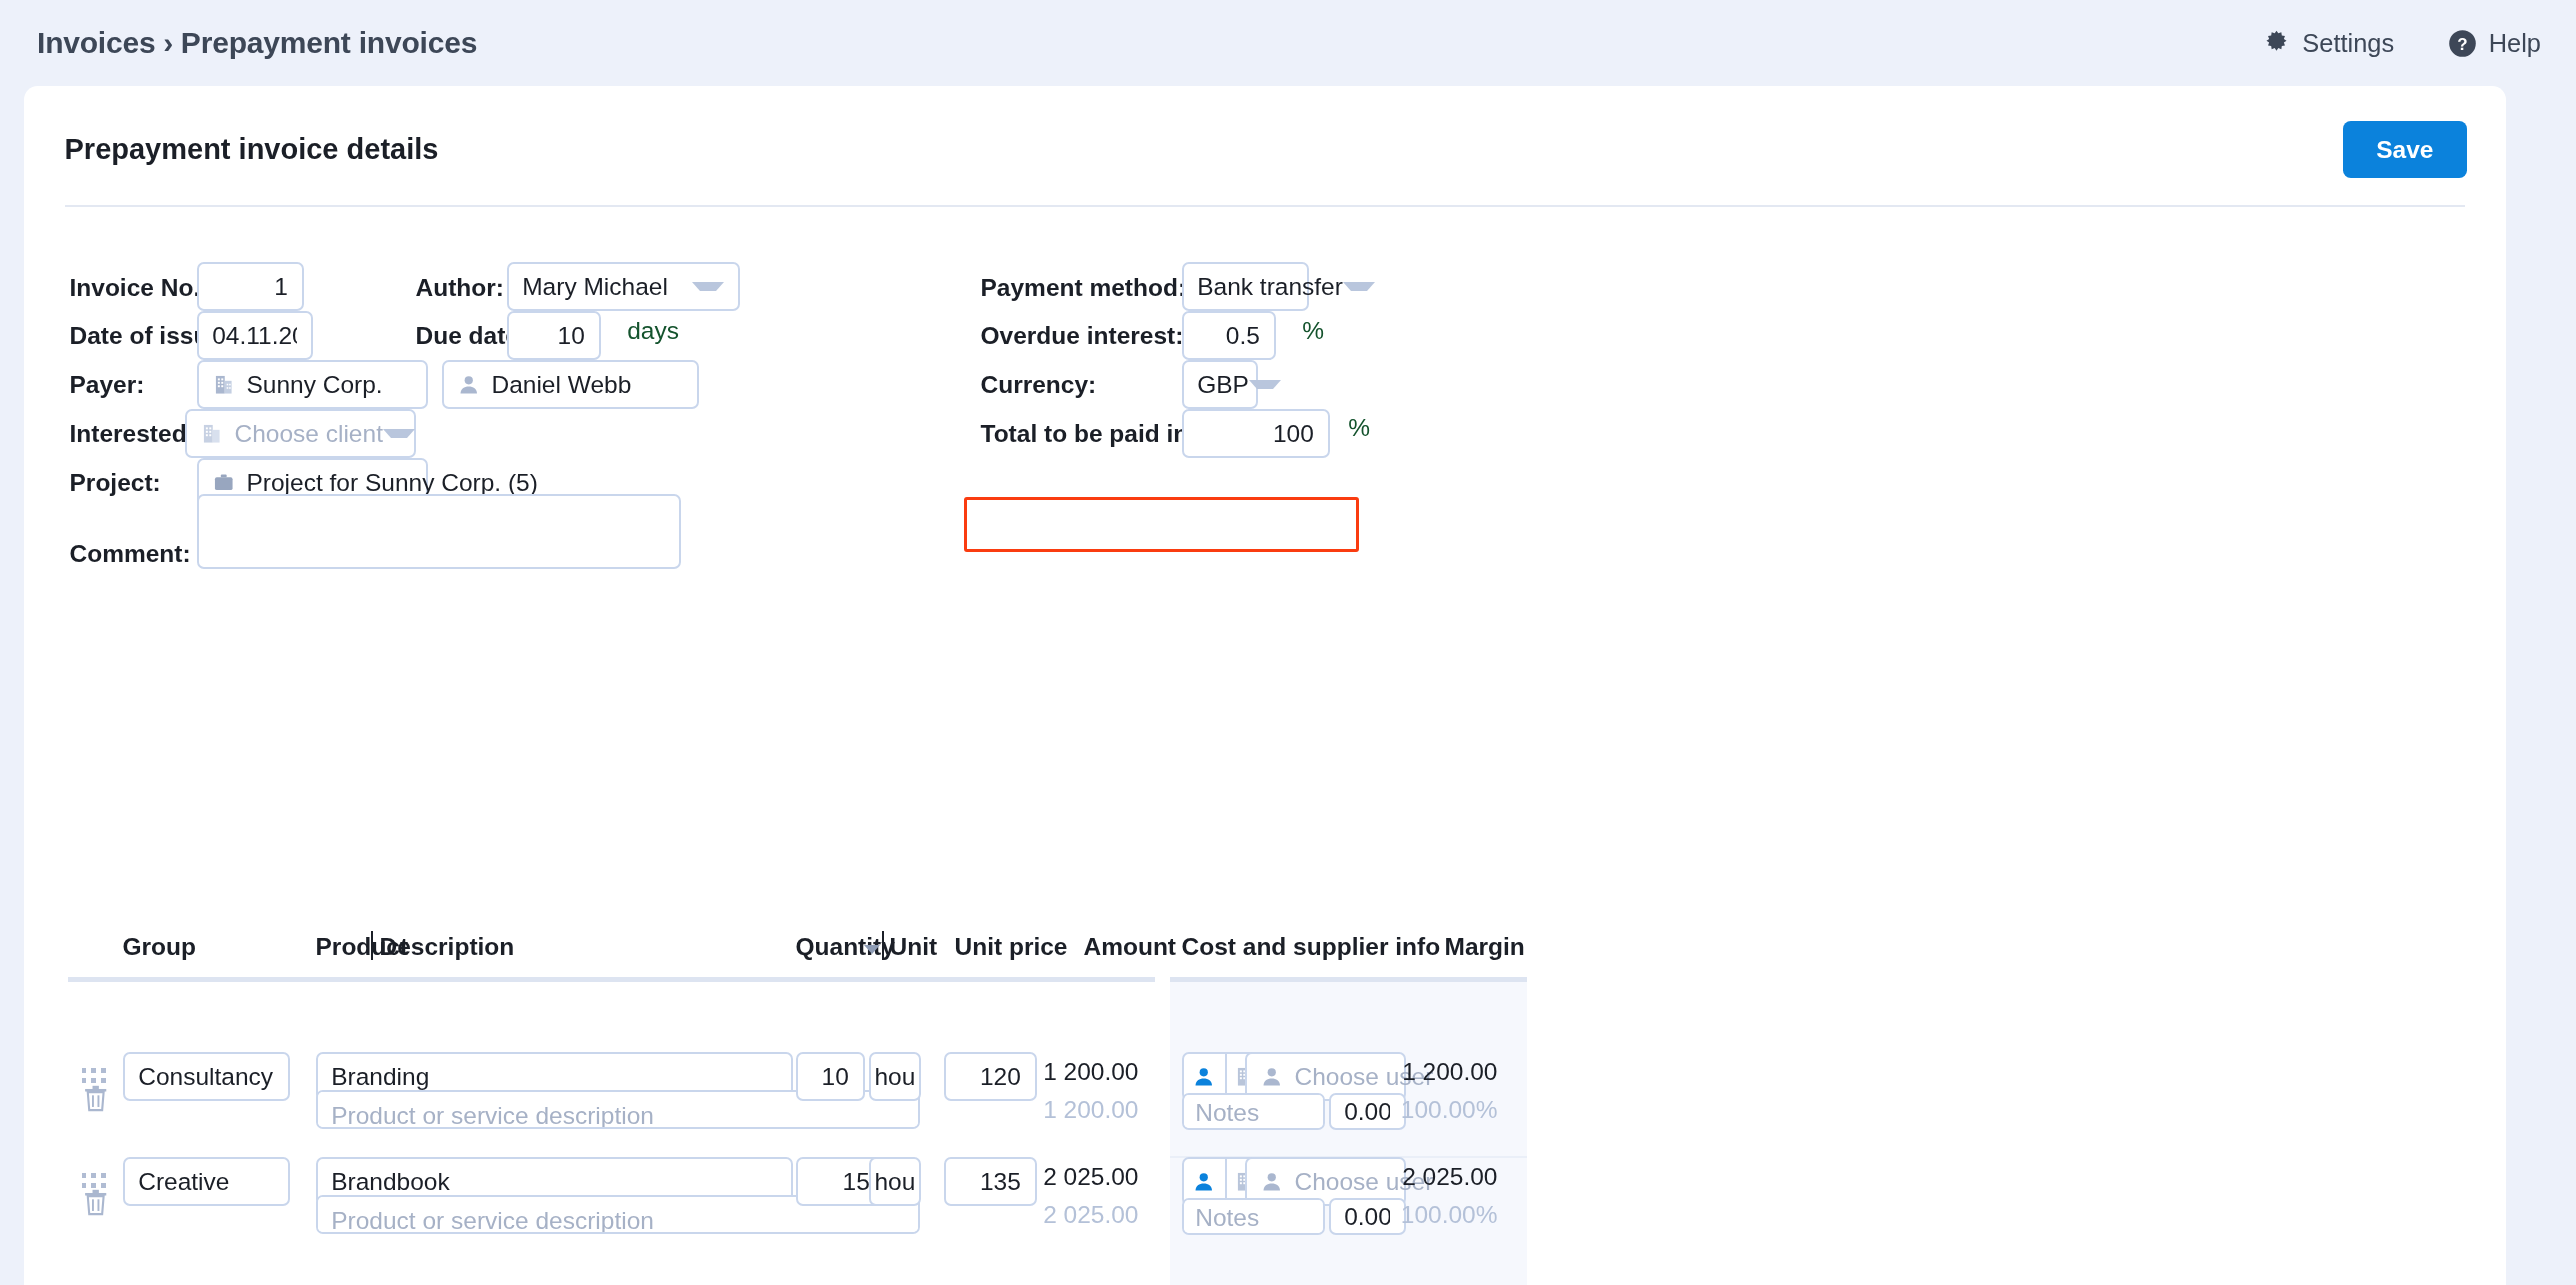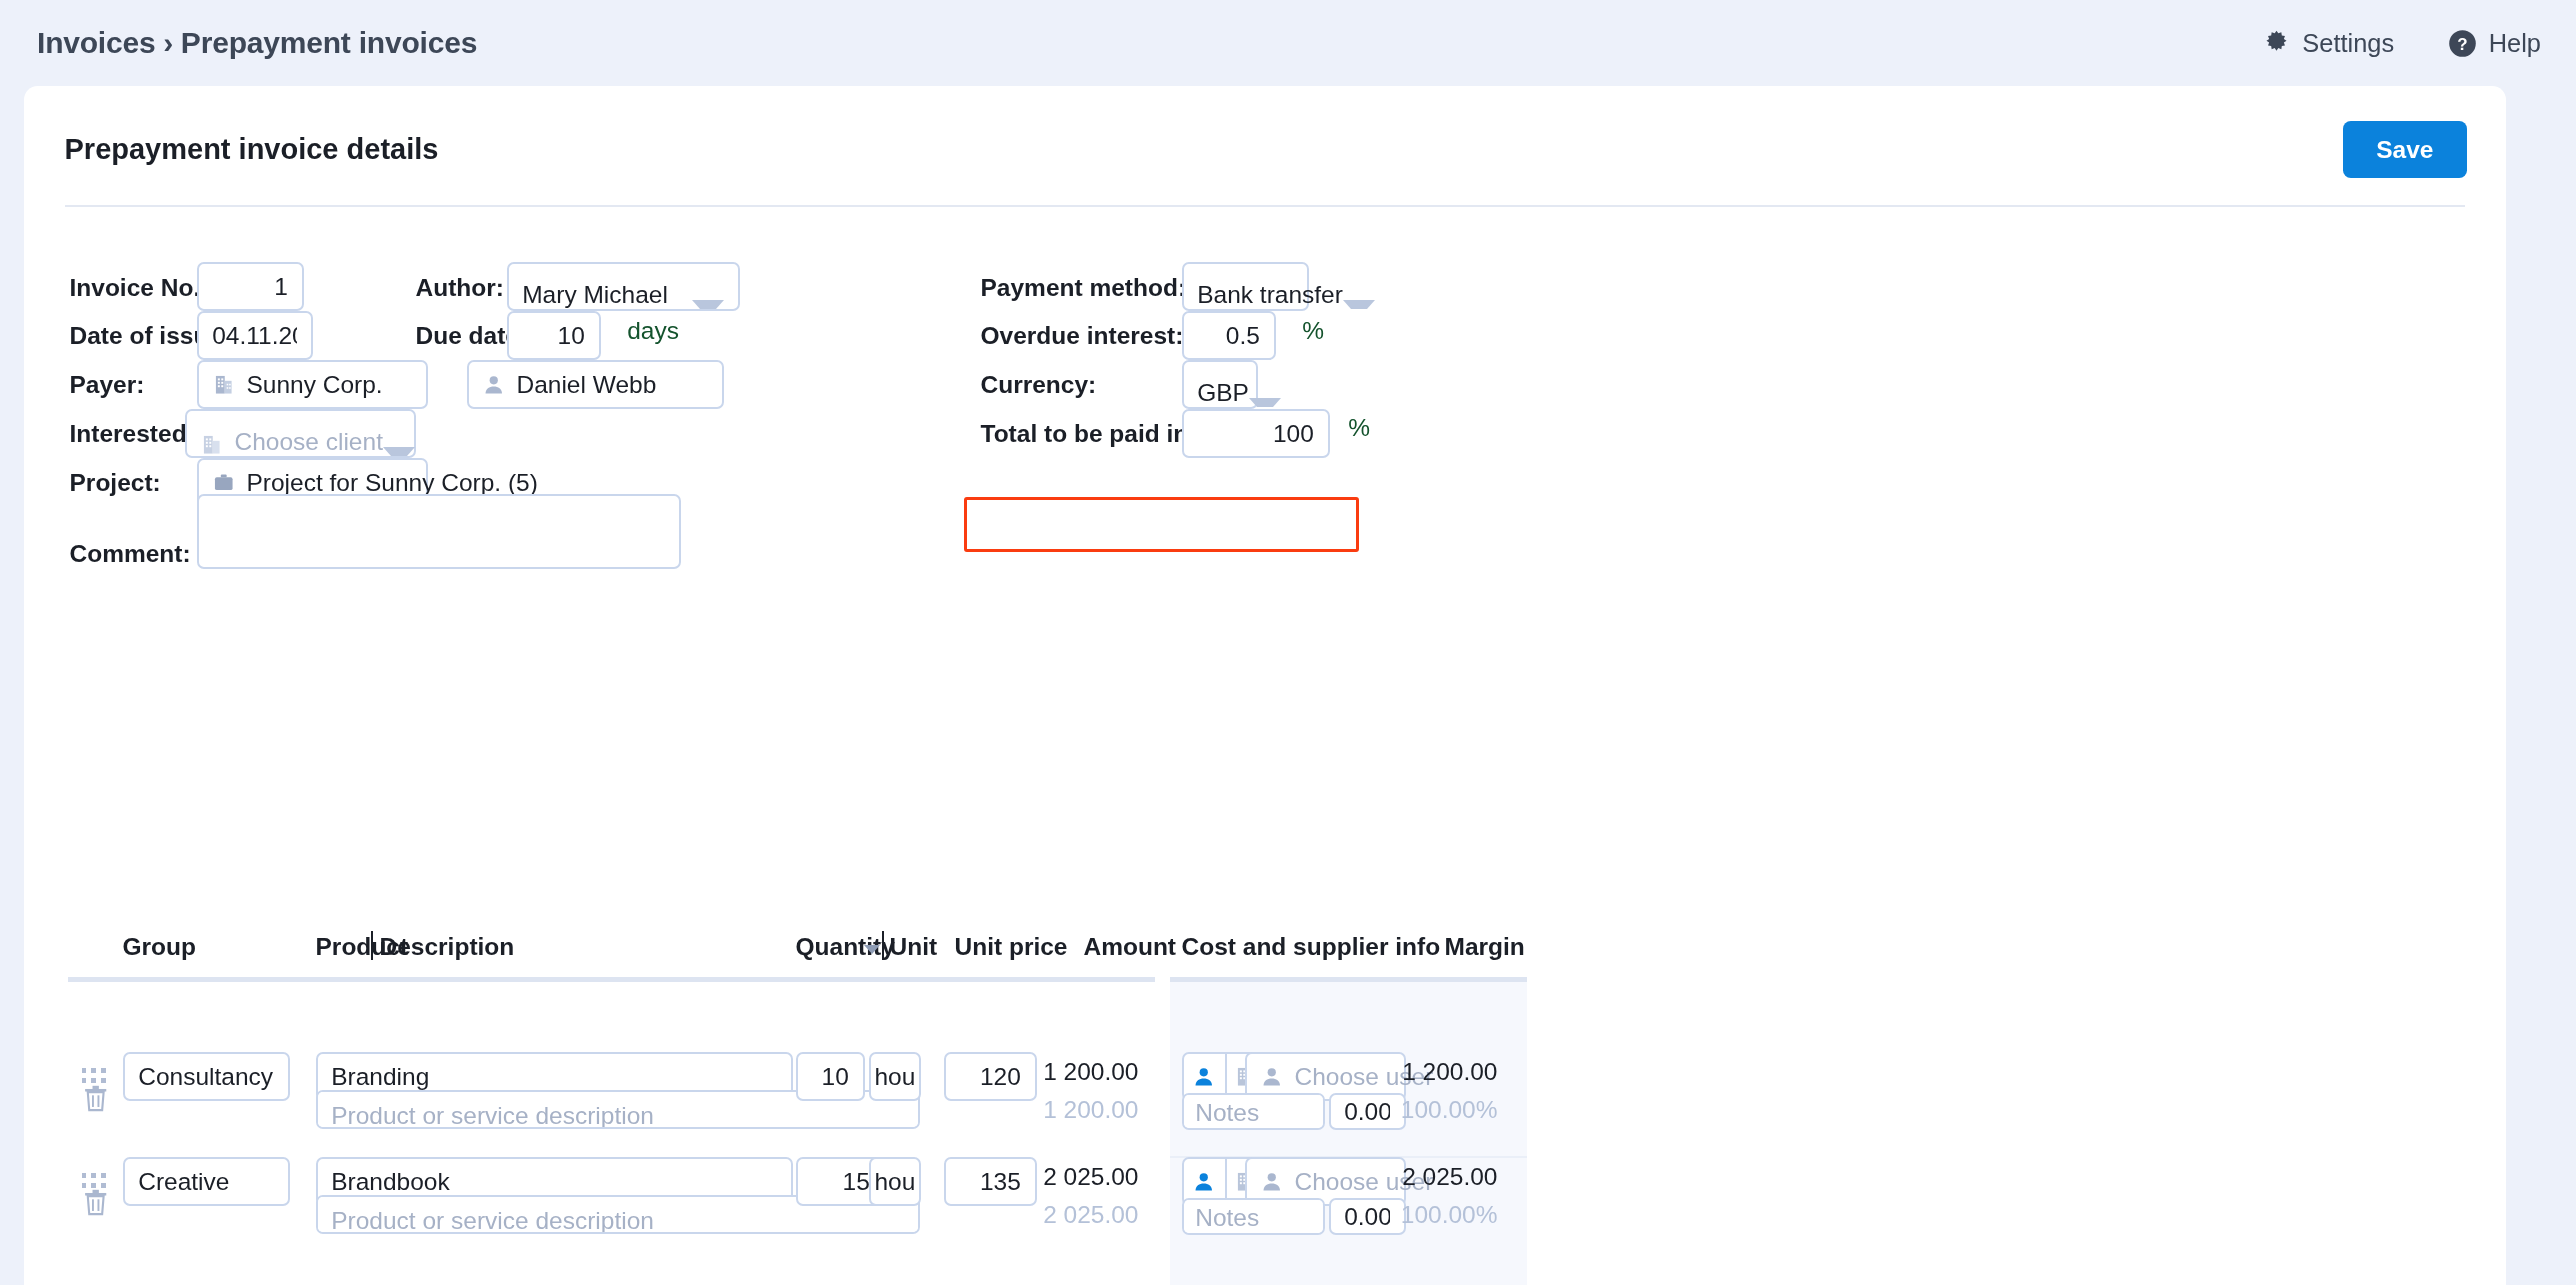--- a/index.html
+++ b/index.html
@@ -66,21 +66,21 @@
     background: #fff; height: 49px;
     font-size: 24.5px; color: #1b1f27;
     font-family: "Liberation Sans", sans-serif;
     padding: 0 13.7px; outline: none;
   }
   .inp.num { text-align: right; }
   .inp::placeholder { color: #a6b1c6; }
   .suffix { font-size: 24.5px; color: #14532d; margin-left: 13.7px; }
 
   .sel {
-    position: relative; display: flex; align-items: flex-end;
+    position: relative; display: flex; align-items: center;
     border: 2px solid #c9d6ec; border-radius: 6.9px; background: #fff;
     height: 49px; padding: 0 13.7px; font-size: 24.5px; color: #1b1f27;
     cursor: pointer; white-space: nowrap;
   }
   .sel .caret {
     width: 0; height: 0; margin-left: auto; padding-left: 15.7px;
     border-left: 8.8px solid transparent; border-right: 8.8px solid transparent;
     border-top: 9.8px solid #b9c6dd;
     background-clip: padding-box;
   }
@@ -243,21 +243,21 @@
           <rect x="6" y="12.5" width="2" height="2"></rect>
             <rect x="9.5" y="12.5" width="2" height="2"></rect>
           <rect x="15" y="11" width="1.6" height="1.6"></rect>
             <rect x="17.5" y="11" width="1.6" height="1.6"></rect>
           <rect x="15" y="14.5" width="1.6" height="1.6"></rect>
             <rect x="17.5" y="14.5" width="1.6" height="1.6"></rect>
         </g>
       </svg>
       <span>Sunny Corp.</span>
     </div>
-    <div class="pickbox" style="position:absolute;left:443px;top:153px;width:257px;">
+    <div class="pickbox" style="position:absolute;left:418px;top:153px;width:257px;">
       <svg class="ico" viewBox="0 0 24 24">
         <circle cx="12" cy="7.5" r="4.2" fill="#aab7cf"></circle>
         <path d="M3.6 21c0-4.6 3.8-7.2 8.4-7.2s8.4 2.6 8.4 7.2z" fill="#aab7cf"></path>
       </svg>
       <span>Daniel Webb</span>
     </div>
 
     <div class="at" style="left:957px; top:164px;">
       <span class="lbl">Currency:</span>
     </div>

